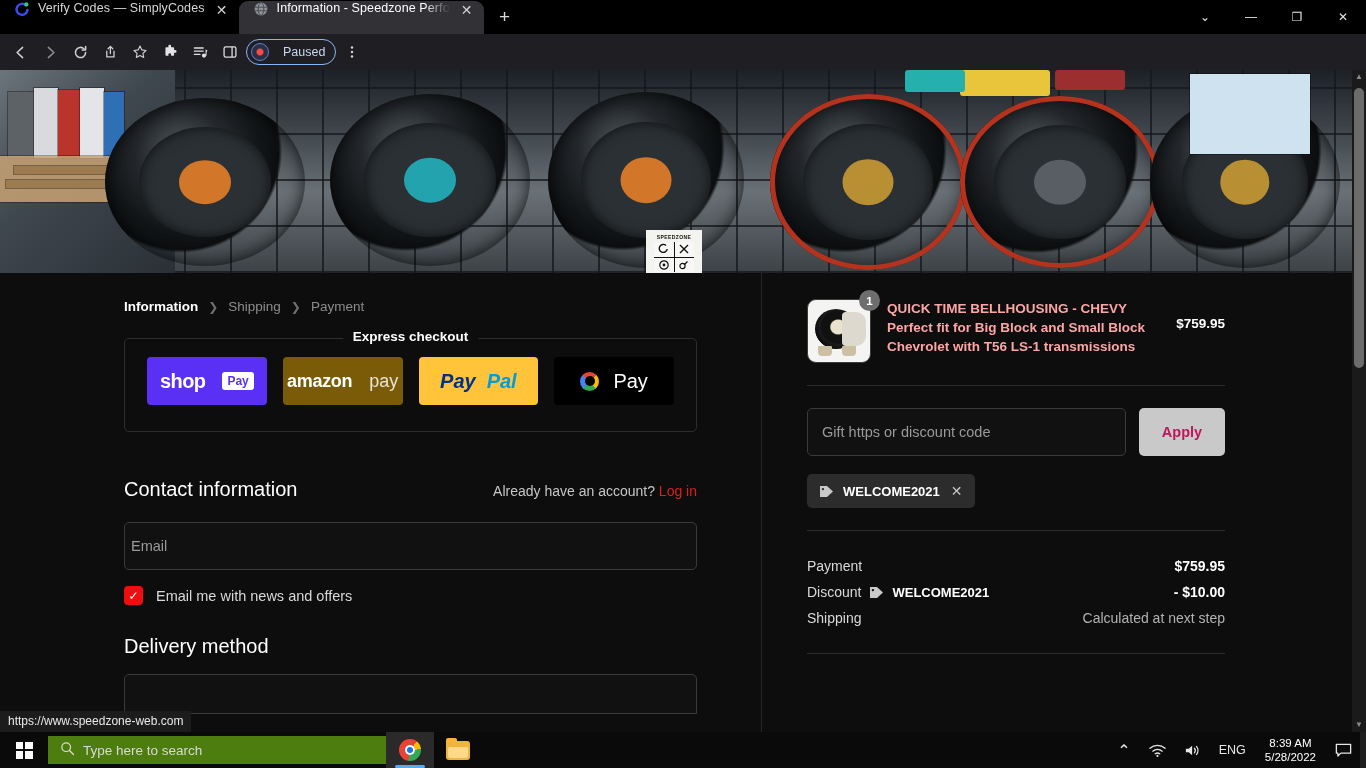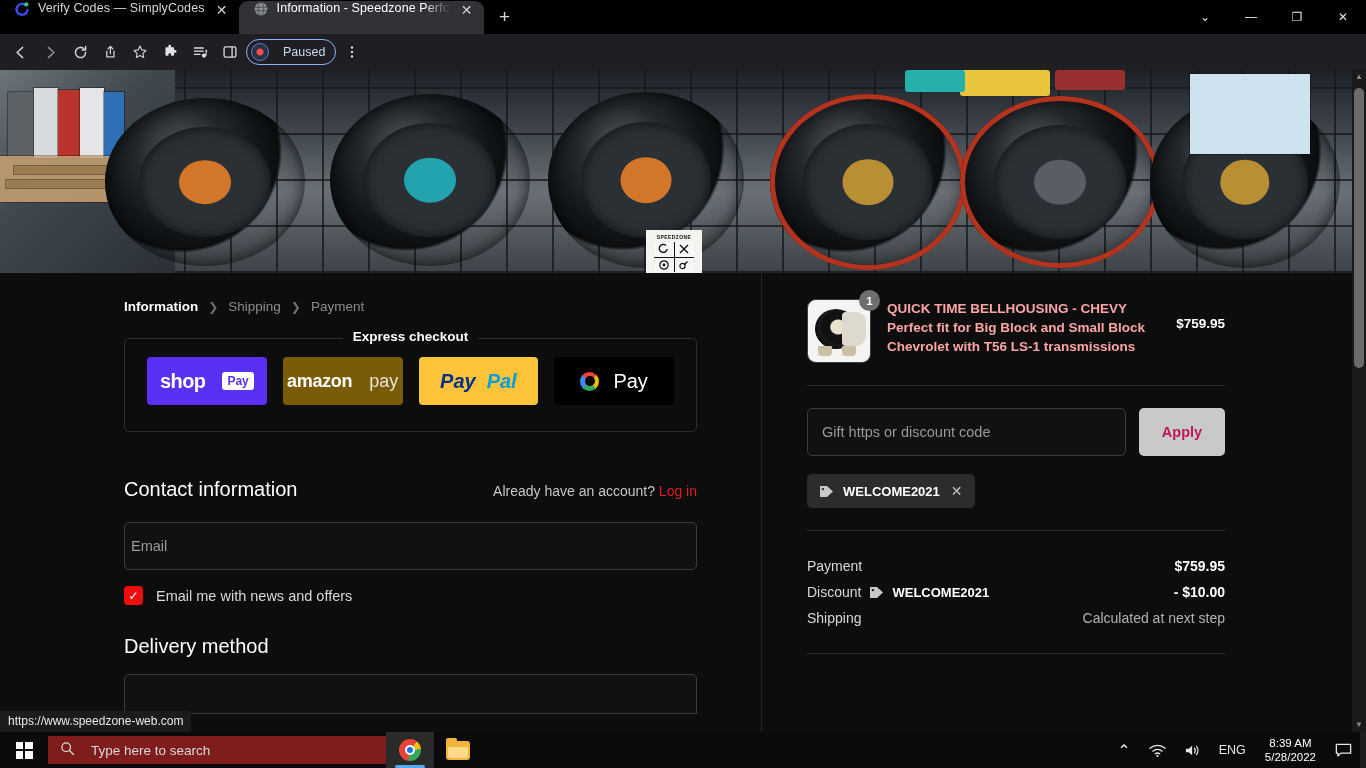--- a/index.html
+++ b/index.html
@@ -337,22 +337,22 @@
     position: absolute; left: 0; bottom: 0; width: 1366px; height: 36px;
     background: #0a0a0a; display: flex; align-items: center;
   }
   .start-btn { width: 48px; height: 36px; display: flex; align-items: center; justify-content: center; }
   .win-logo {
     width: 17px; height: 17px;
     display: grid; grid-template-columns: 1fr 1fr; grid-template-rows: 1fr 1fr; gap: 2px;
   }
   .win-logo span { background: #ffffff; }
   .tb-search {
-    width: 338px; height: 28px; background: #7f1d1d;
-    display: flex; align-items: center; gap: 16px; padding: 0 12px;
+    width: 338px; height: 28px; background: #4d7c0f;
+    display: flex; align-items: center; gap: 8px; padding: 0 12px;
   }
   .tb-search .ph { font-size: 13.5px; color: #d9d9d9; }
   .tb-app {
     width: 48px; height: 36px; display: flex; align-items: center;
     justify-content: center; position: relative;
   }
   .tb-app.active { background: #2a2a2a; }
   .tb-app .underline {
     position: absolute; bottom: 0; left: 9px; width: 30px; height: 3px;
     background: #5aa9f0; border-radius: 2px;

